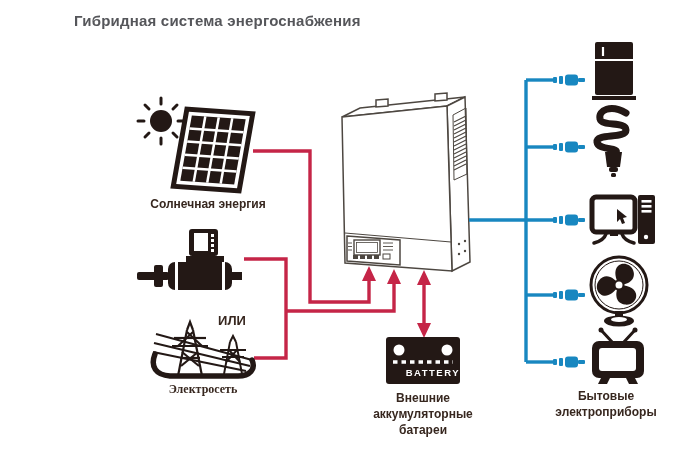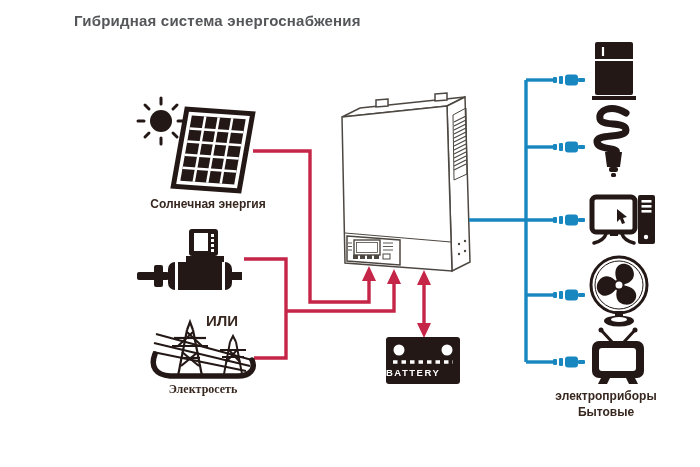--- a/index.html
+++ b/index.html
@@ -10,21 +10,21 @@
     --title-ink:#55565a;
   }
   html,body{margin:0;padding:0;background:#fff;}
   .page{position:relative;width:700px;height:467px;background:#ffffff;overflow:hidden;
         font-family:"Liberation Sans",sans-serif;margin-left:36px;}
   .art{position:absolute;left:0;top:0;}
   .title{position:absolute;left:38px;top:12px;font-size:15px;font-weight:600;
          color:var(--title-ink);letter-spacing:.2px;}
   .label{position:absolute;font-weight:bold;color:var(--label-ink);
          text-align:center;font-size:12px;line-height:16px;}
-  .badge{position:absolute;left:350px;top:367px;width:74px;text-align:left;
+  .badge{position:absolute;left:350px;top:367px;width:74px;text-align:right;
          color:#ffffff;font-size:9.5px;font-weight:bold;letter-spacing:1.5px;}
   
   .dcline{fill:none;stroke:var(--source-line);stroke-width:3.4;}
   .dcfill{fill:var(--source-line);stroke:none;}
   .acline{fill:none;stroke:var(--load-line);stroke-width:3.4;}
   .acfill{fill:var(--load-line);stroke:none;}
   .ink{fill:var(--icon-ink);stroke:none;}
   .inkln{stroke:var(--icon-ink);fill:none;}
   .box{fill:#ffffff;stroke:#4d4741;stroke-width:1.5;}
   .thin{stroke:#4d4741;fill:none;}
@@ -271,25 +271,30 @@
       <rect class="ink" x="556" y="341" width="52" height="37" rx="7"></rect>
       <rect x="563" y="348" width="37" height="23" rx="3" fill="#fff"></rect>
       <polygon class="ink" points="565,378 574,378 571,384 562,384"></polygon>
       <polygon class="ink" points="590,378 599,378 602,384 593,384"></polygon>
     </g>
   </svg>
 
   <div class="label" style="left:82px;top:196px;width:180px;">Солнечная энергия</div>
 
 
-  <div class="label" style="left:156px;top:313px;width:60px;font-size:15px;">ИЛИ</div>
+  <div class="label" style="left:166px;top:313px;width:60px;font-size:13px;">ИЛИ</div>
 
   <div class="label" style="left:87px;top:381px;width:160px;font-family:Liberation Serif, serif;">Электросеть</div>
 
   <div class="badge">BATTERY</div>
 
+  <div class="label" style="left:307px;top:390px;width:160px;">
+    <div>Внешние</div>
+    <div>аккумуляторные</div>
+    <div>батареи</div>
+  </div>
 
   <div class="label" style="left:488px;top:388px;width:164px;">
+    <div>Бытовые</div>
     <div>электроприборы</div>
-    <div>Бытовые</div>
   </div>
 
 </div>
 
 </body></html>

